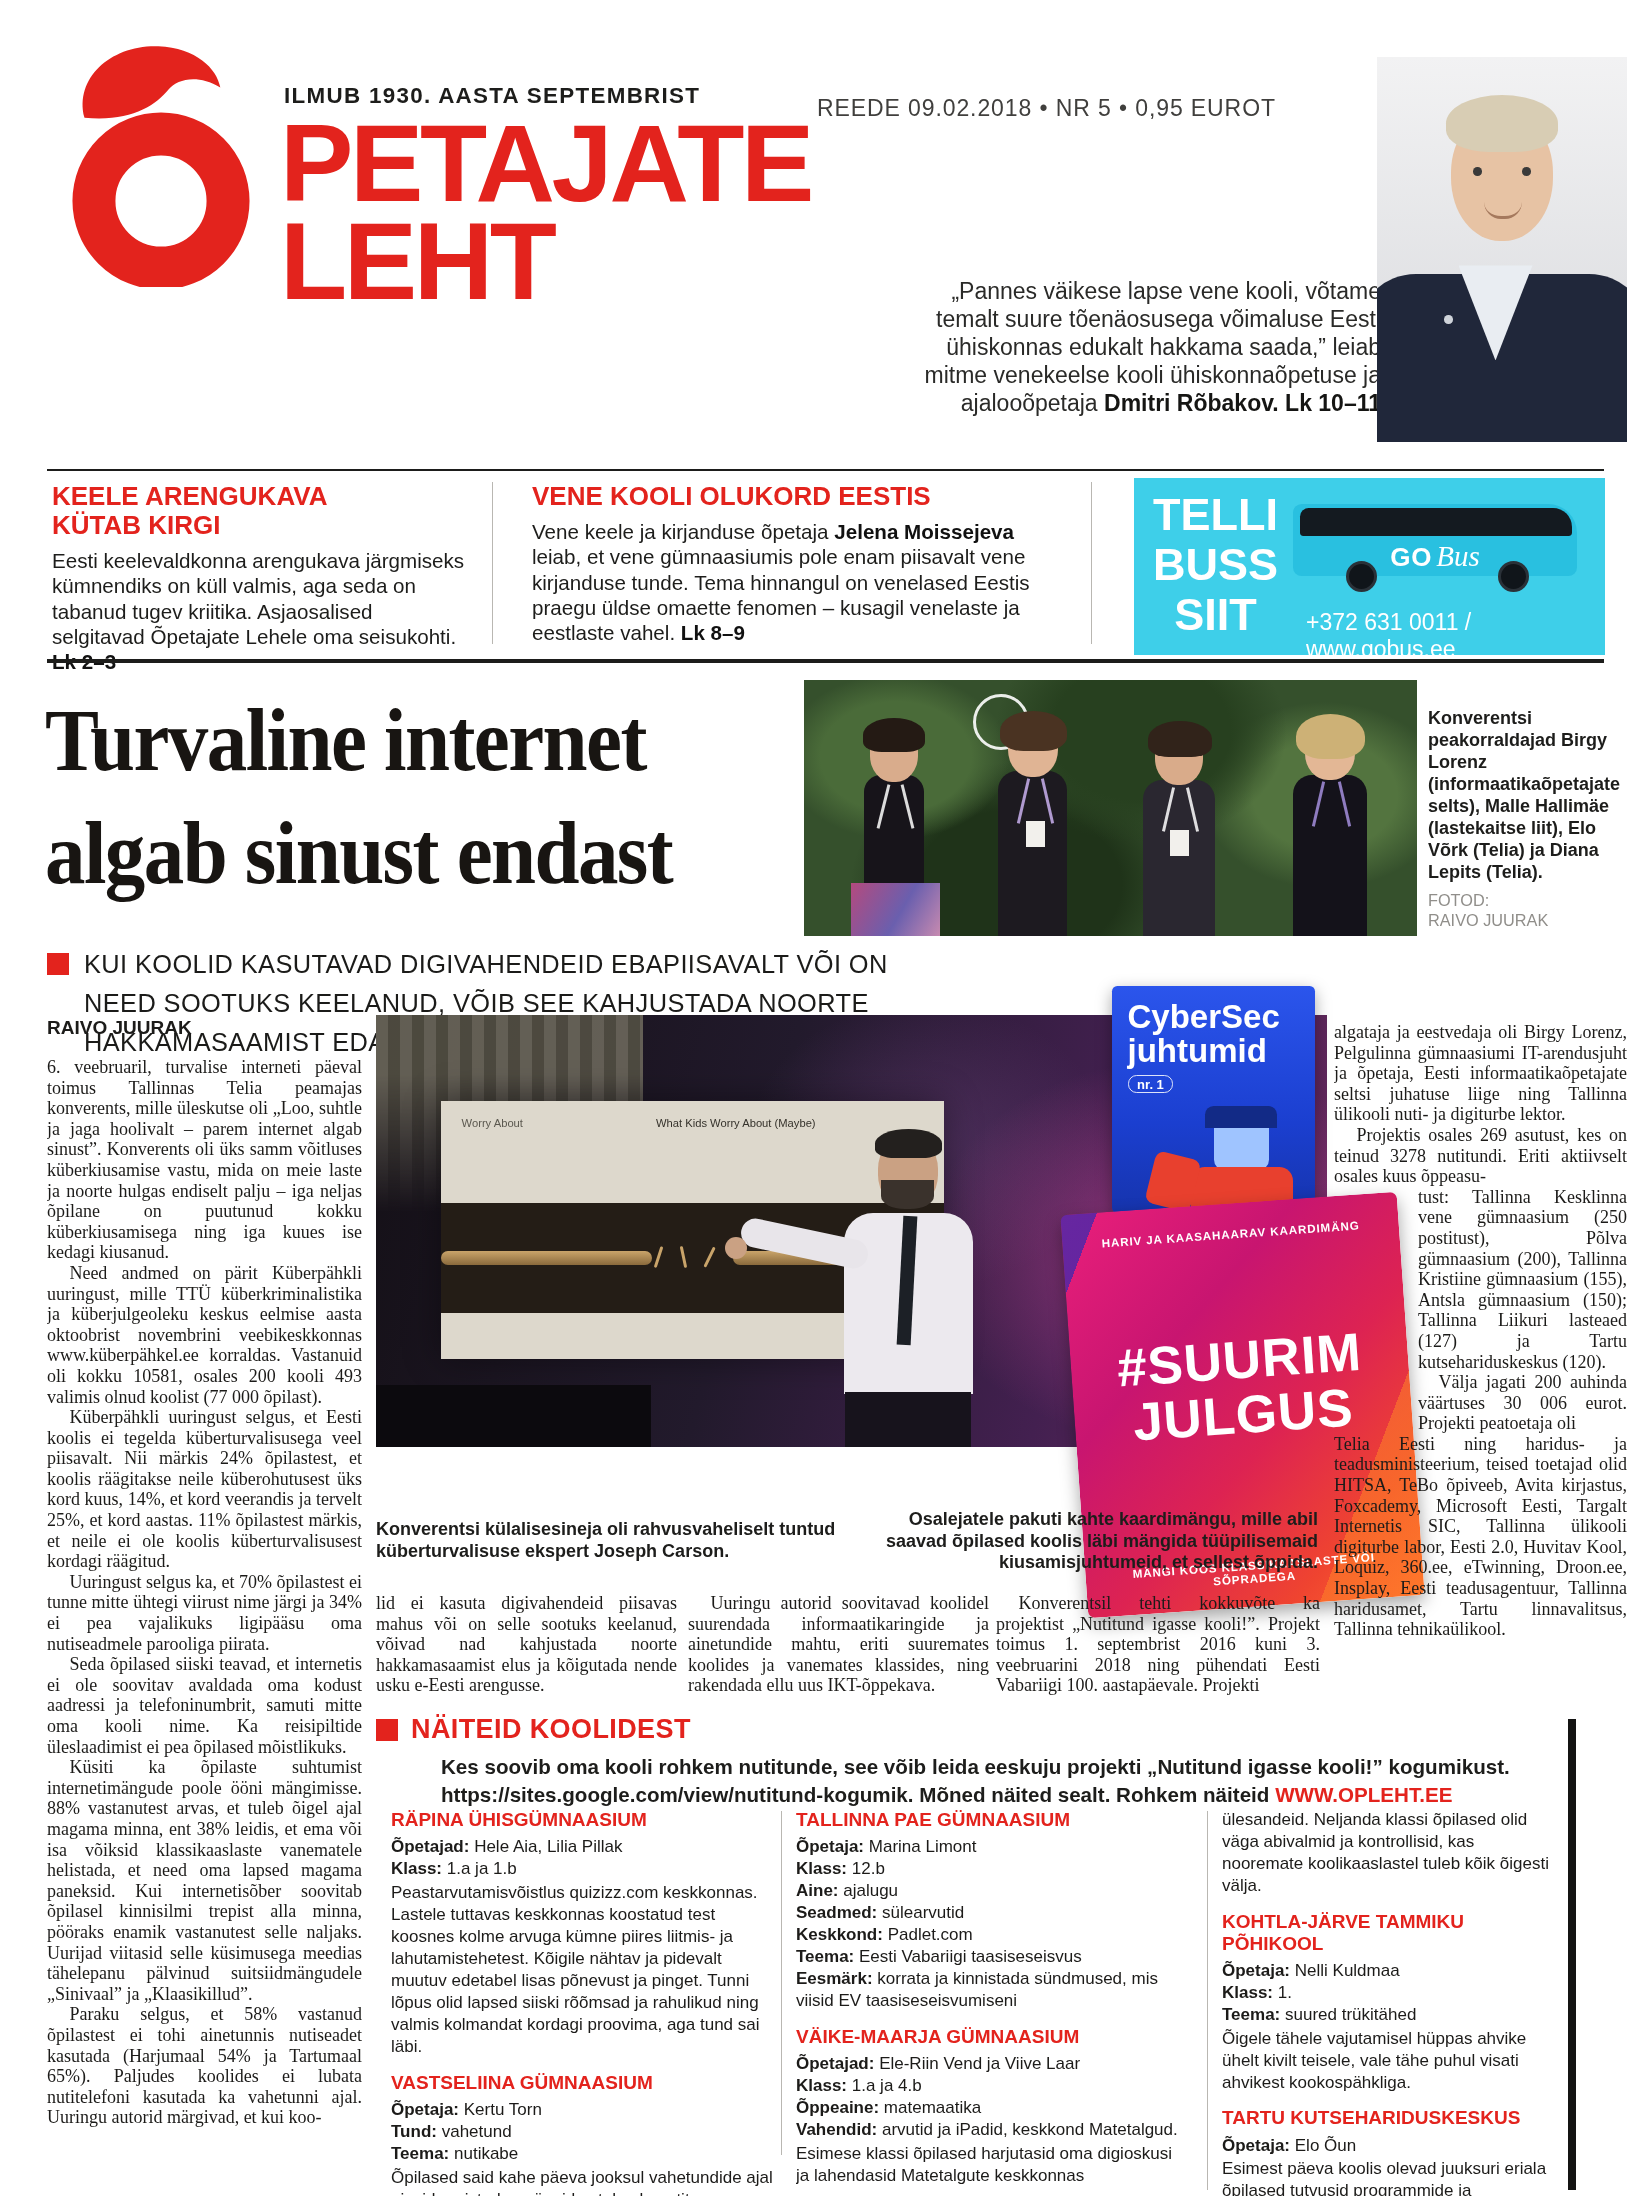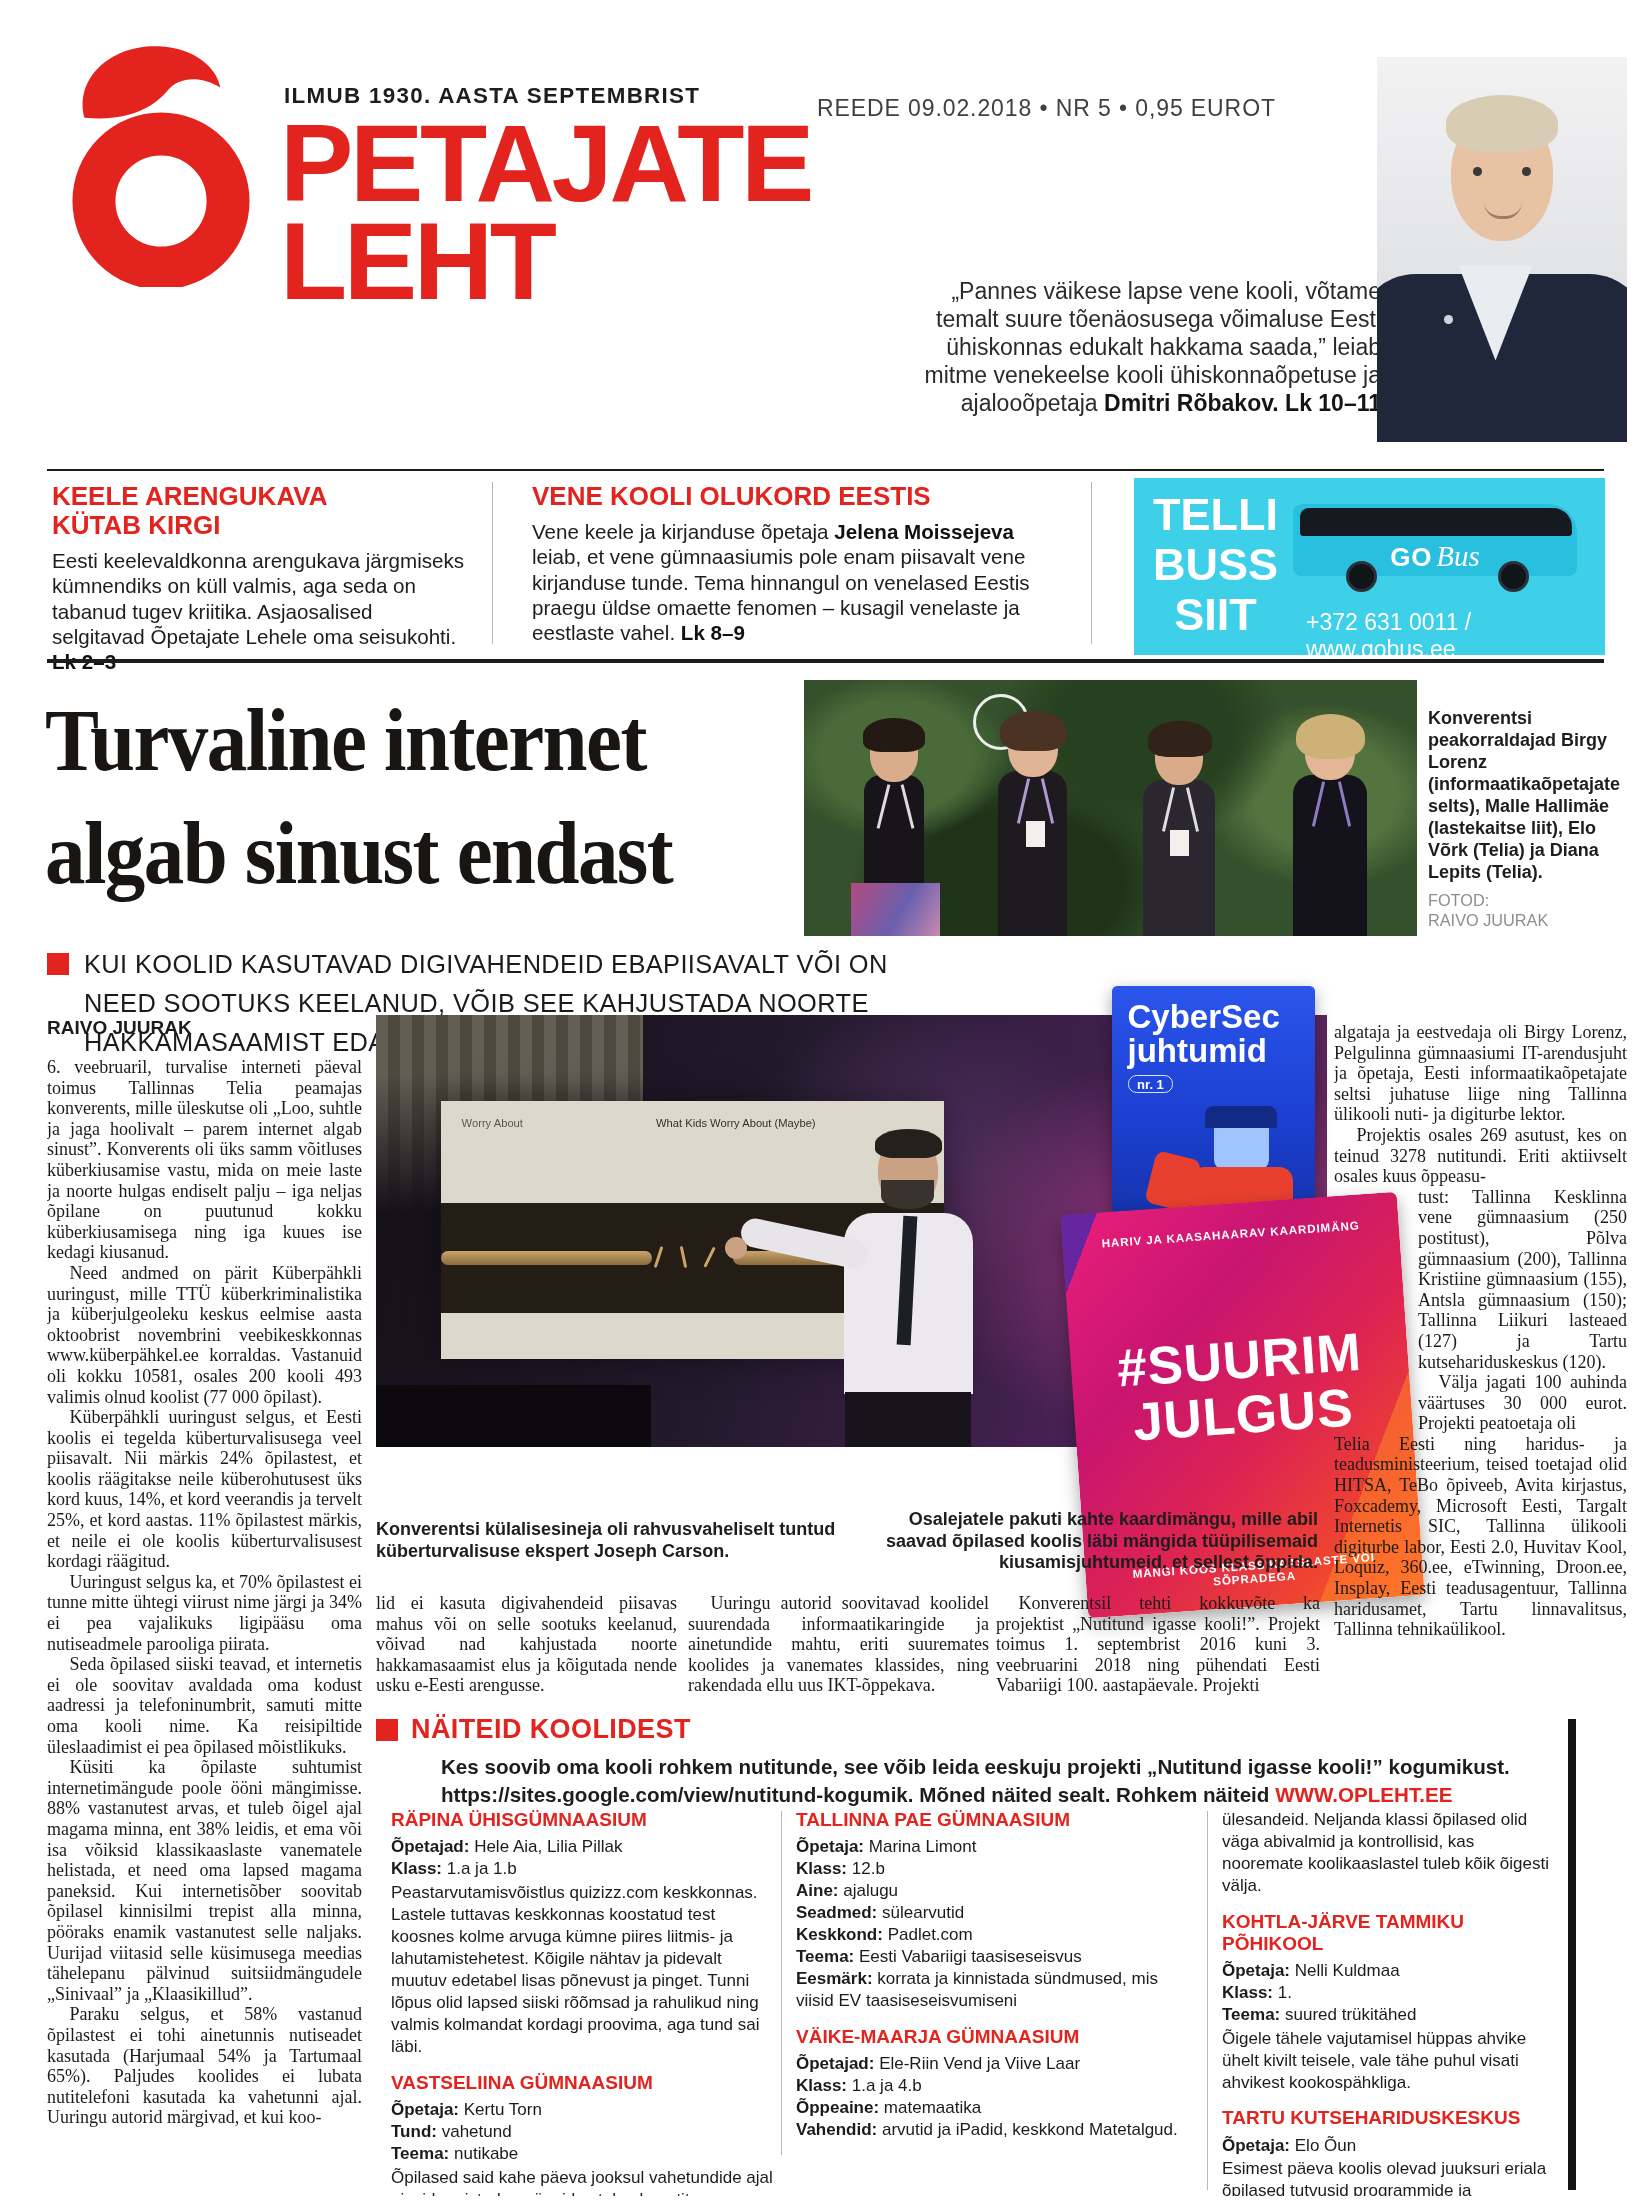--- a/index.html
+++ b/index.html
@@ -276,21 +276,21 @@
       <div class="big">#SUURIM</div>
       <div class="big">JULGUS</div>
     </div>
     <div class="abs small" style="left:17px;bottom:22.4px;width:303px;">MÄNGI KOOS KLASSIKAASLASTE VÕI SÕPRADEGA</div>
   </div>
 
   <div class="abs bcol serif jtext" style="left:1334px;top:1022px;width:293px;height:688px;overflow:hidden;">
     <p>algataja ja eestvedaja oli Birgy Lorenz, Pelgulinna gümnaasiumi IT-arendusjuht ja õpetaja, Eesti informaatikaõpetajate seltsi juhatuse liige ning Tallinna ülikooli nuti- ja digiturbe lektor.</p>
     <p class="ind">Projektis osales 269 asutust, kes on teinud 3278 nutitundi. Eriti aktiivselt osales kuus õppeasu-</p>
     <p style="margin-left:84px;">tust: Tallinna Kesklinna vene gümnaasium (250 postitust), Põlva gümnaasium (200), Tallinna Kristiine gümnaasium (155), Antsla gümnaasium (150); Tallinna Liikuri lasteaed (127) ja Tartu kutsehariduskeskus (120).</p>
-    <p style="margin-left:84px;text-indent:20.6px;">Välja jagati 100 auhinda väärtuses 30 000 eurot. Projekti peatoetaja oli</p>
+    <p style="margin-left:84px;text-indent:20.6px;">Välja jagati 200 auhinda väärtuses 30 006 eurot. Projekti peatoetaja oli</p>
     <p>Telia Eesti ning haridus- ja teadusministeerium, teised toetajad olid HITSA, TeBo õpiveeb, Avita kirjastus, Foxcademy, Microsoft Eesti, Targalt Internetis SIC, Tallinna ülikooli digiturbe labor, Eesti 2.0, Huvitav Kool, Loquiz, 360.ee, eTwinning, Droon.ee, Insplay, Eesti teadusagentuur, Tallinna haridusamet, Tartu linnavalitsus, Tallinna tehnikaülikool.</p>
   </div>
 
   <div class="abs caption" style="left:376px;top:1519px;width:469px;">Konverentsi külalisesineja oli rahvusvaheliselt tuntud küberturvalisuse ekspert Joseph Carson.</div>
   <div class="abs caption" style="left:847px;top:1509px;width:471px;text-align:right;">Osalejatele pakuti kahte kaardimängu, mille abil saavad õpilased koolis läbi mängida tüüpilisemaid kiusamisjuhtumeid, et sellest õppida.</div>
 
   <div class="abs bcol serif jtext" style="left:376px;top:1593px;width:301px;">
     <p>lid ei kasuta digivahendeid piisavas mahus või on selle sootuks keelanud, võivad nad kahjustada noorte hakkamasaamist elus ja kõigutada nende usku e-Eesti arengusse.</p>
   </div>
   <div class="abs bcol serif jtext" style="left:688px;top:1593px;width:301px;">
@@ -334,20 +334,21 @@
       <div class="sfield"><b>Keskkond:</b> <span>Padlet.com</span></div>
       <div class="sfield"><b>Teema:</b> <span>Eesti Vabariigi taasiseseisvus</span></div>
       <div class="sfield"><b>Eesmärk:</b> <span>korrata ja kinnistada sündmused, mis viisid EV taasiseseisvumiseni</span></div>
     </div>
     <div class="school">
       <div class="sname">VÄIKE-MAARJA GÜMNAASIUM</div>
       <div class="sfield"><b>Õpetajad:</b> <span>Ele-Riin Vend ja Viive Laar</span></div>
       <div class="sfield"><b>Klass:</b> <span>1.a ja 4.b</span></div>
       <div class="sfield"><b>Õppeaine:</b> <span>matemaatika</span></div>
       <div class="sfield"><b>Vahendid:</b> <span>arvutid ja iPadid, keskkond Matetalgud.</span></div>
+      <div class="stext">Esimese klassi õpilased harjutasid oma digioskusi ja lahendasid Matetalgute keskkonnas</div>
     </div>
   </div>
   <div class="abs vrule" style="left:1207px;top:1811px;height:379px;"></div>
 
   <div class="abs" style="left:1222px;top:1809px;width:336px;height:387px;overflow:hidden;">
     <div class="stext" style="margin-top:0;">ülesandeid. Neljanda klassi õpilased olid väga abivalmid ja kontrollisid, kas nooremate koolikaaslastel tuleb kõik õigesti välja.</div>
     <div class="school">
       <div class="sname">KOHTLA-JÄRVE TAMMIKU PÕHIKOOL</div>
       <div class="sfield"><b>Õpetaja:</b> <span>Nelli Kuldmaa</span></div>
       <div class="sfield"><b>Klass:</b> <span>1.</span></div>

